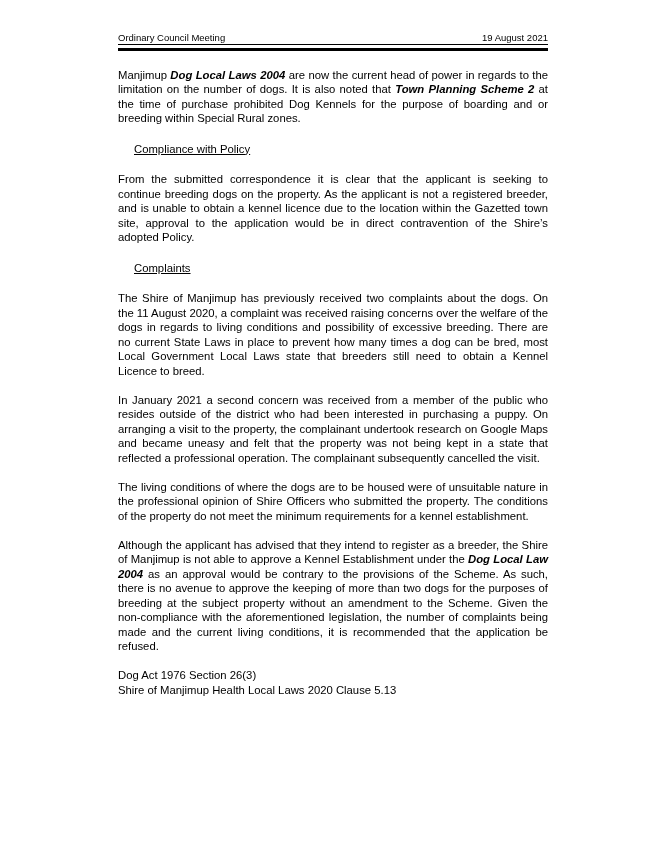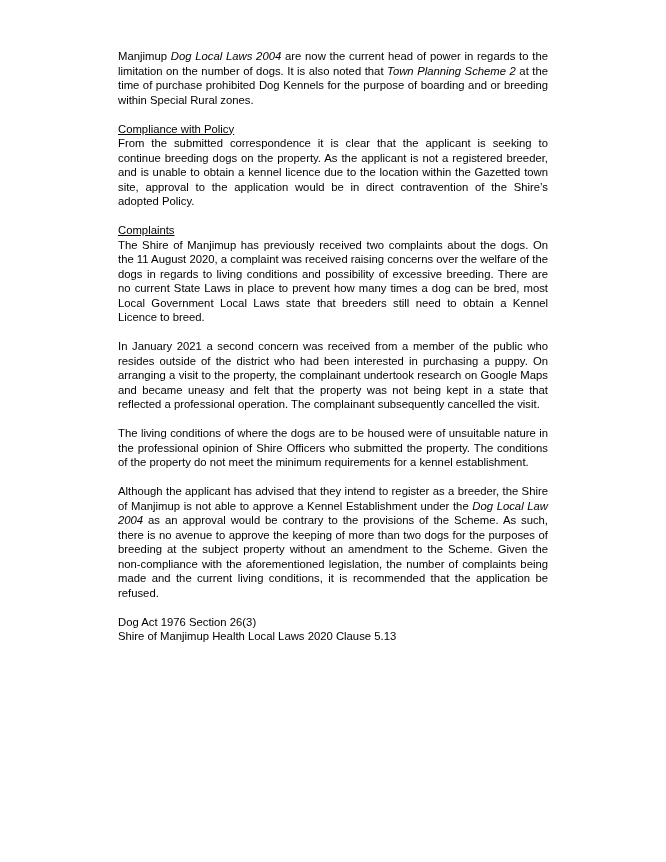--- a/index.html
+++ b/index.html
@@ -36,42 +36,49 @@
     margin-top: 17px;
     font-size: 11.3px;
     line-height: 14.5px;
   }
   .para {
     margin: 0 0 14.5px 0;
     text-align: justify;
     text-justify: inter-word;
   }
   .section-heading {
-    margin: 0;
+    margin: 16px;
     font-size: 11.3px;
     font-weight: normal;
     text-decoration: underline;
     line-height: 14.5px;
   }
-  .i { font-style: italic; }
+  .i { font-style: italic; font-weight: bold; }
   .statutory-heading {
     margin: 0;
     font-size: 11.3px;
     font-weight: bold;
     line-height: 14.5px;
   }
   .statute-line {
     line-height: 14.5px;
   }
 </style>
 </head>
 <body>
 
 <div class="page">
 
+  <div>
+    <div class="header-row">
+      <span>Ordinary Council Meeting</span>
+      <span>19 August 2021</span>
+    </div>
+    <div class="header-rule"></div>
+  </div>
 
   <div class="body-content">
 
     <p class="para"><span>Manjimup </span><span class="i">Dog Local Laws 2004</span><span> are now the current head of power in regards to the limitation on the number of dogs. It is also noted that </span><span class="i">Town Planning Scheme 2</span><span> at the time of purchase prohibited Dog Kennels for the purpose of boarding and or breeding within Special Rural zones.</span></p>
 
     <h2 class="section-heading">Compliance with Policy</h2>
     <p class="para">From the submitted correspondence it is clear that the applicant is seeking to continue breeding dogs on the property. As the applicant is not a registered breeder, and is unable to obtain a kennel licence due to the location within the Gazetted town site, approval to the application would be in direct contravention of the Shire’s adopted Policy.</p>
 
     <h2 class="section-heading">Complaints</h2>
     <p class="para">The Shire of Manjimup has previously received two complaints about the dogs. On the 11 August 2020, a complaint was received raising concerns over the welfare of the dogs in regards to living conditions and possibility of excessive breeding. There are no current State Laws in place to prevent how many times a dog can be bred, most Local Government Local Laws state that breeders still need to obtain a Kennel Licence to breed.</p>

